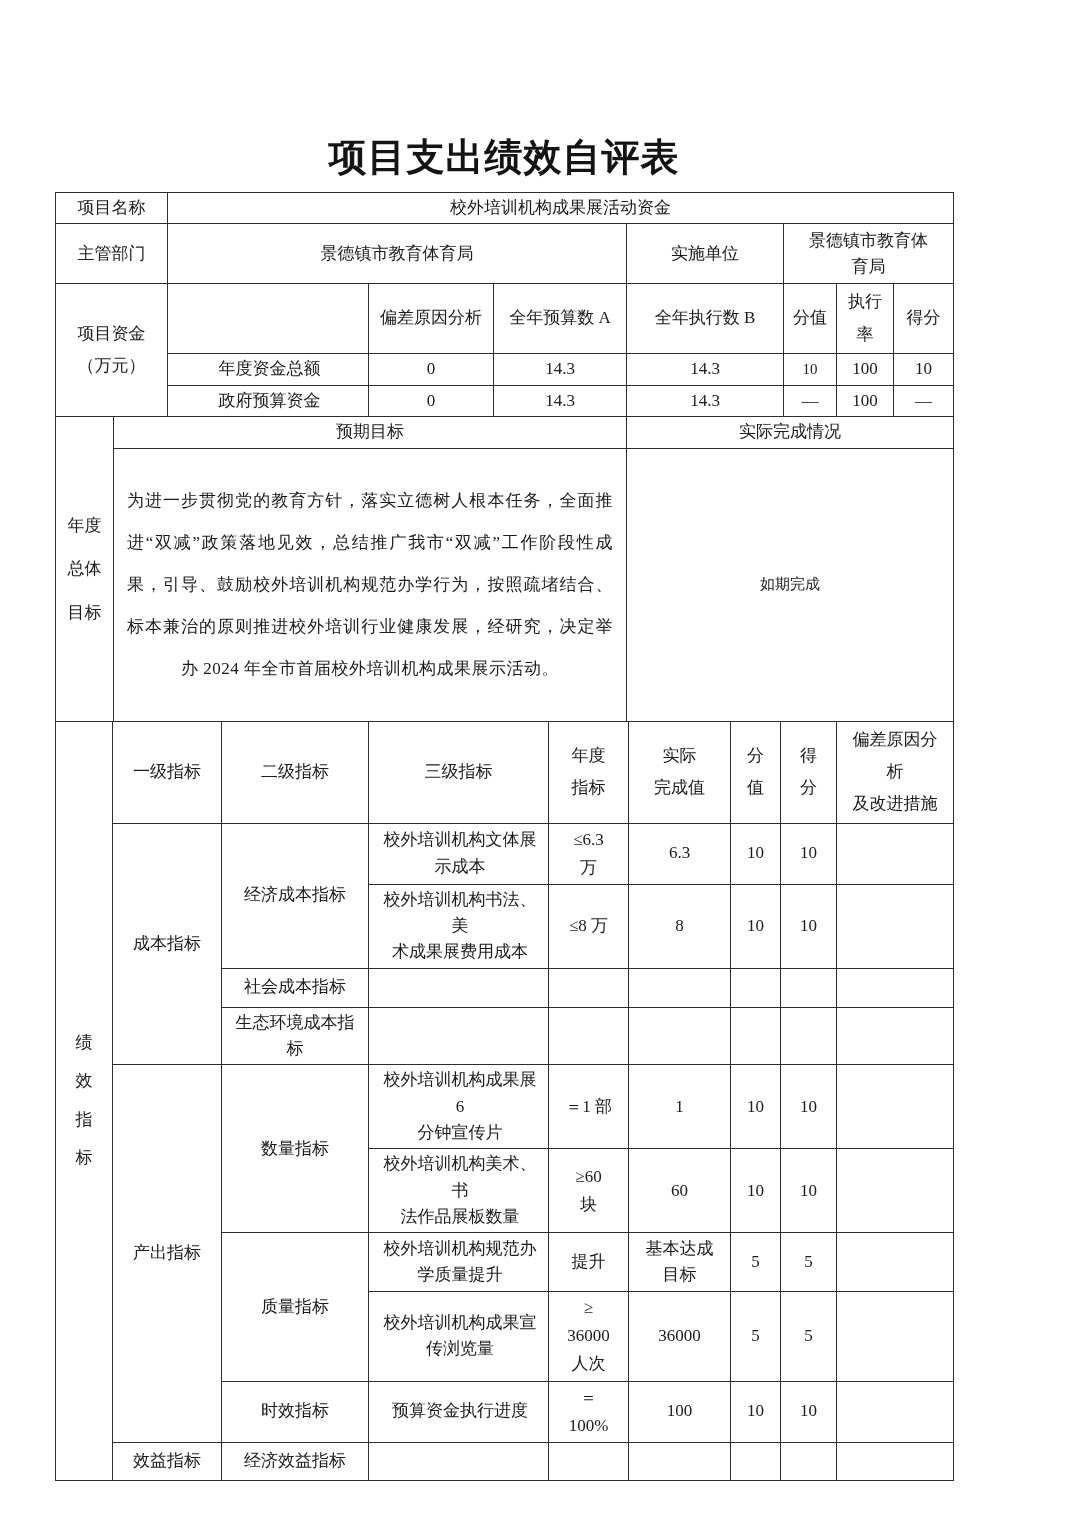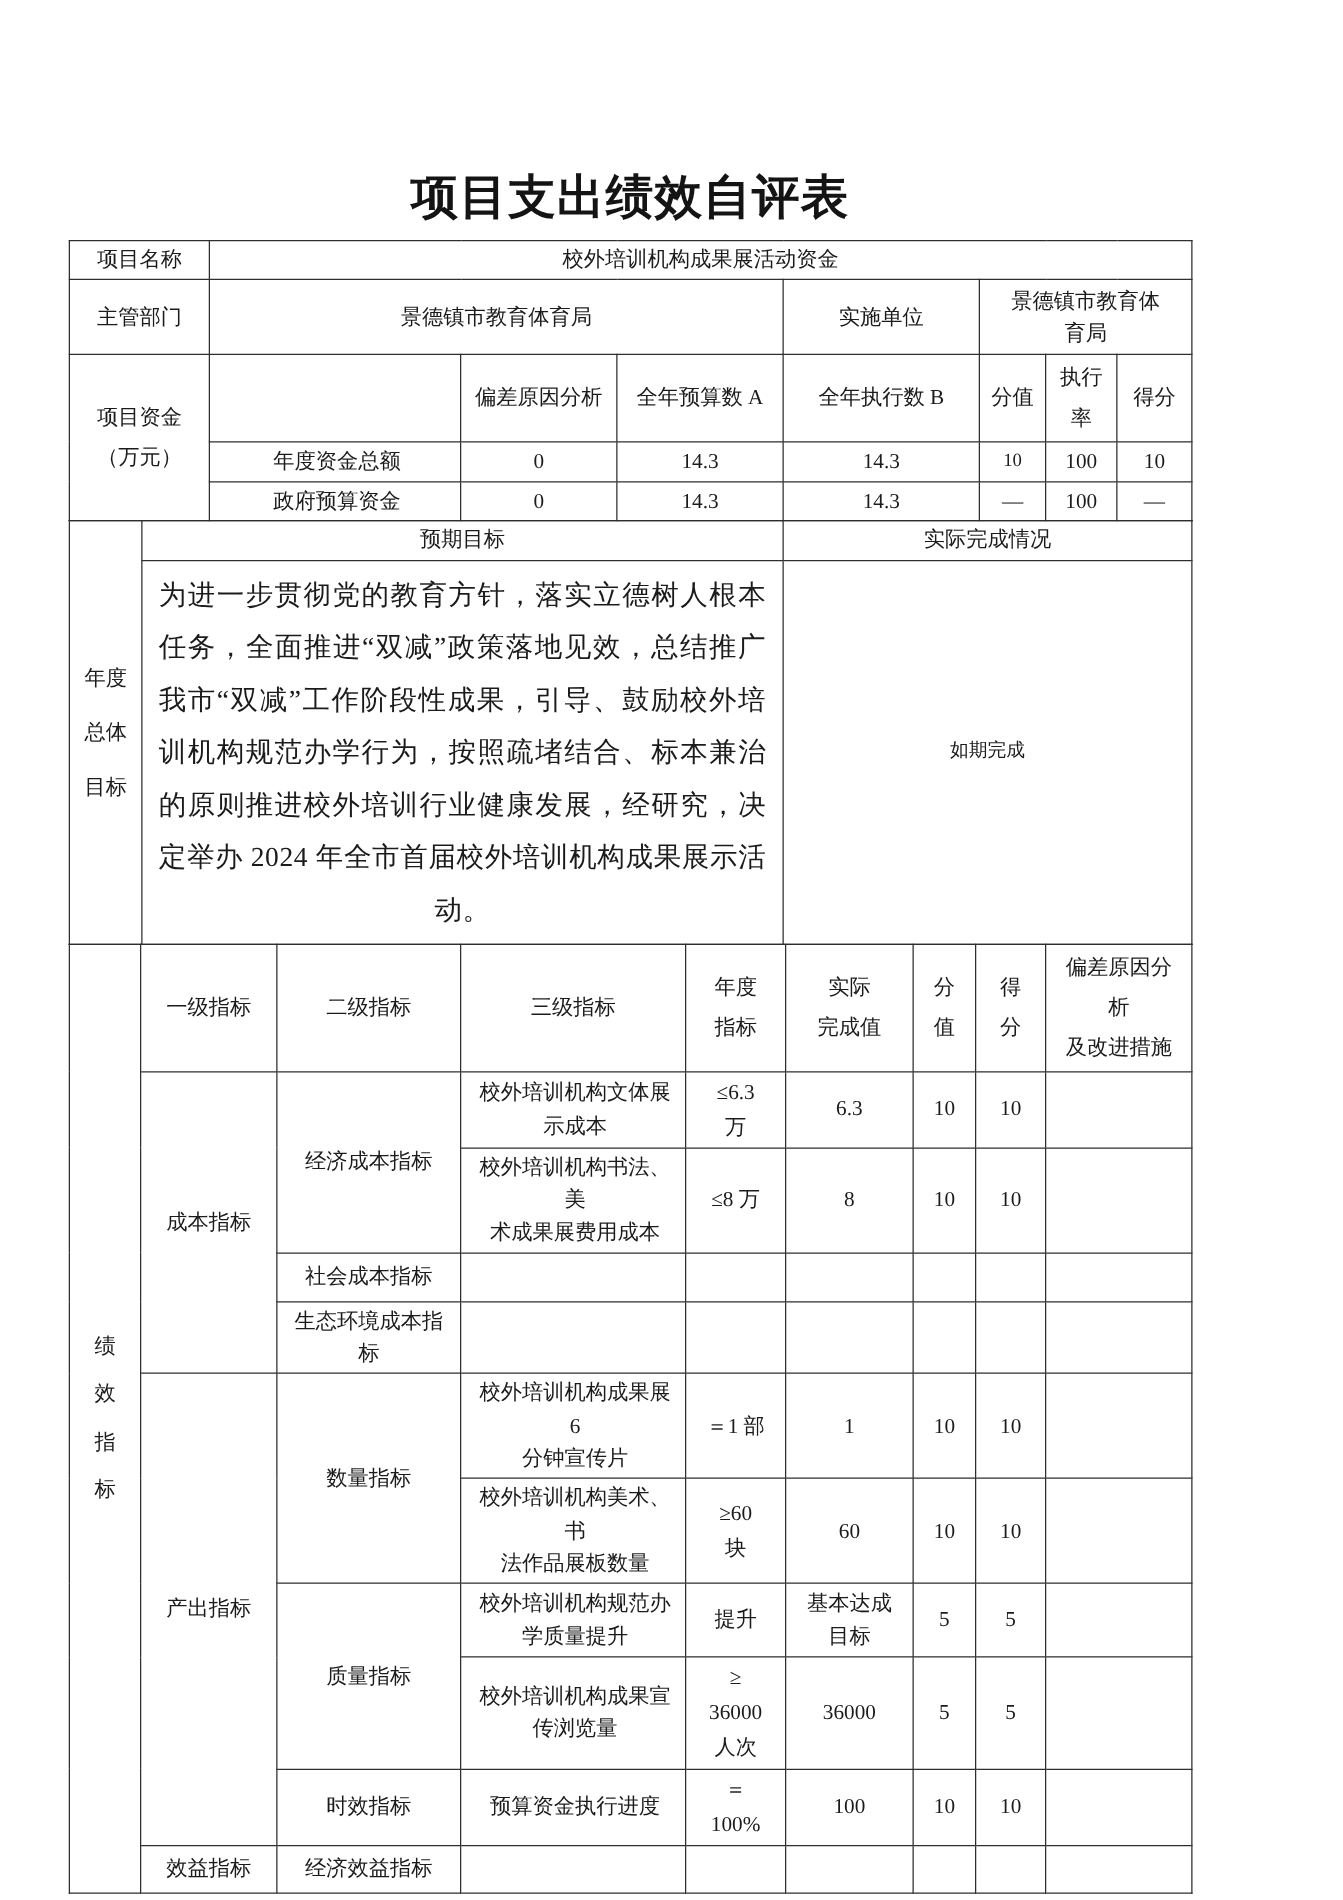--- a/index.html
+++ b/index.html
@@ -48,21 +48,21 @@
 
   td.left { text-align: center; padding-left: 9px; }
   td.sec-label { line-height: 1.9; }
   td.goal-label { line-height: 2.55; font-size: 17px; }
   td.v-label { line-height: 2.25; font-size: 17px; padding: 0; }
   td.hdr2 { line-height: 1.9; }
   td.dev-hdr { line-height: 1.9; padding: 2px 10px; }
   td.para {
     text-align: justify;
     text-align-last: center;
-    font-size: 22px;
+    font-size: 17px;
     letter-spacing: 0.5px;
     line-height: 42px;
     padding: 6px 13px;
     white-space: normal;
   }
   td.actual-done { font-size: 15px; }
   td.target { line-height: 1.65; }
 </style>
 </head>
 <body>

